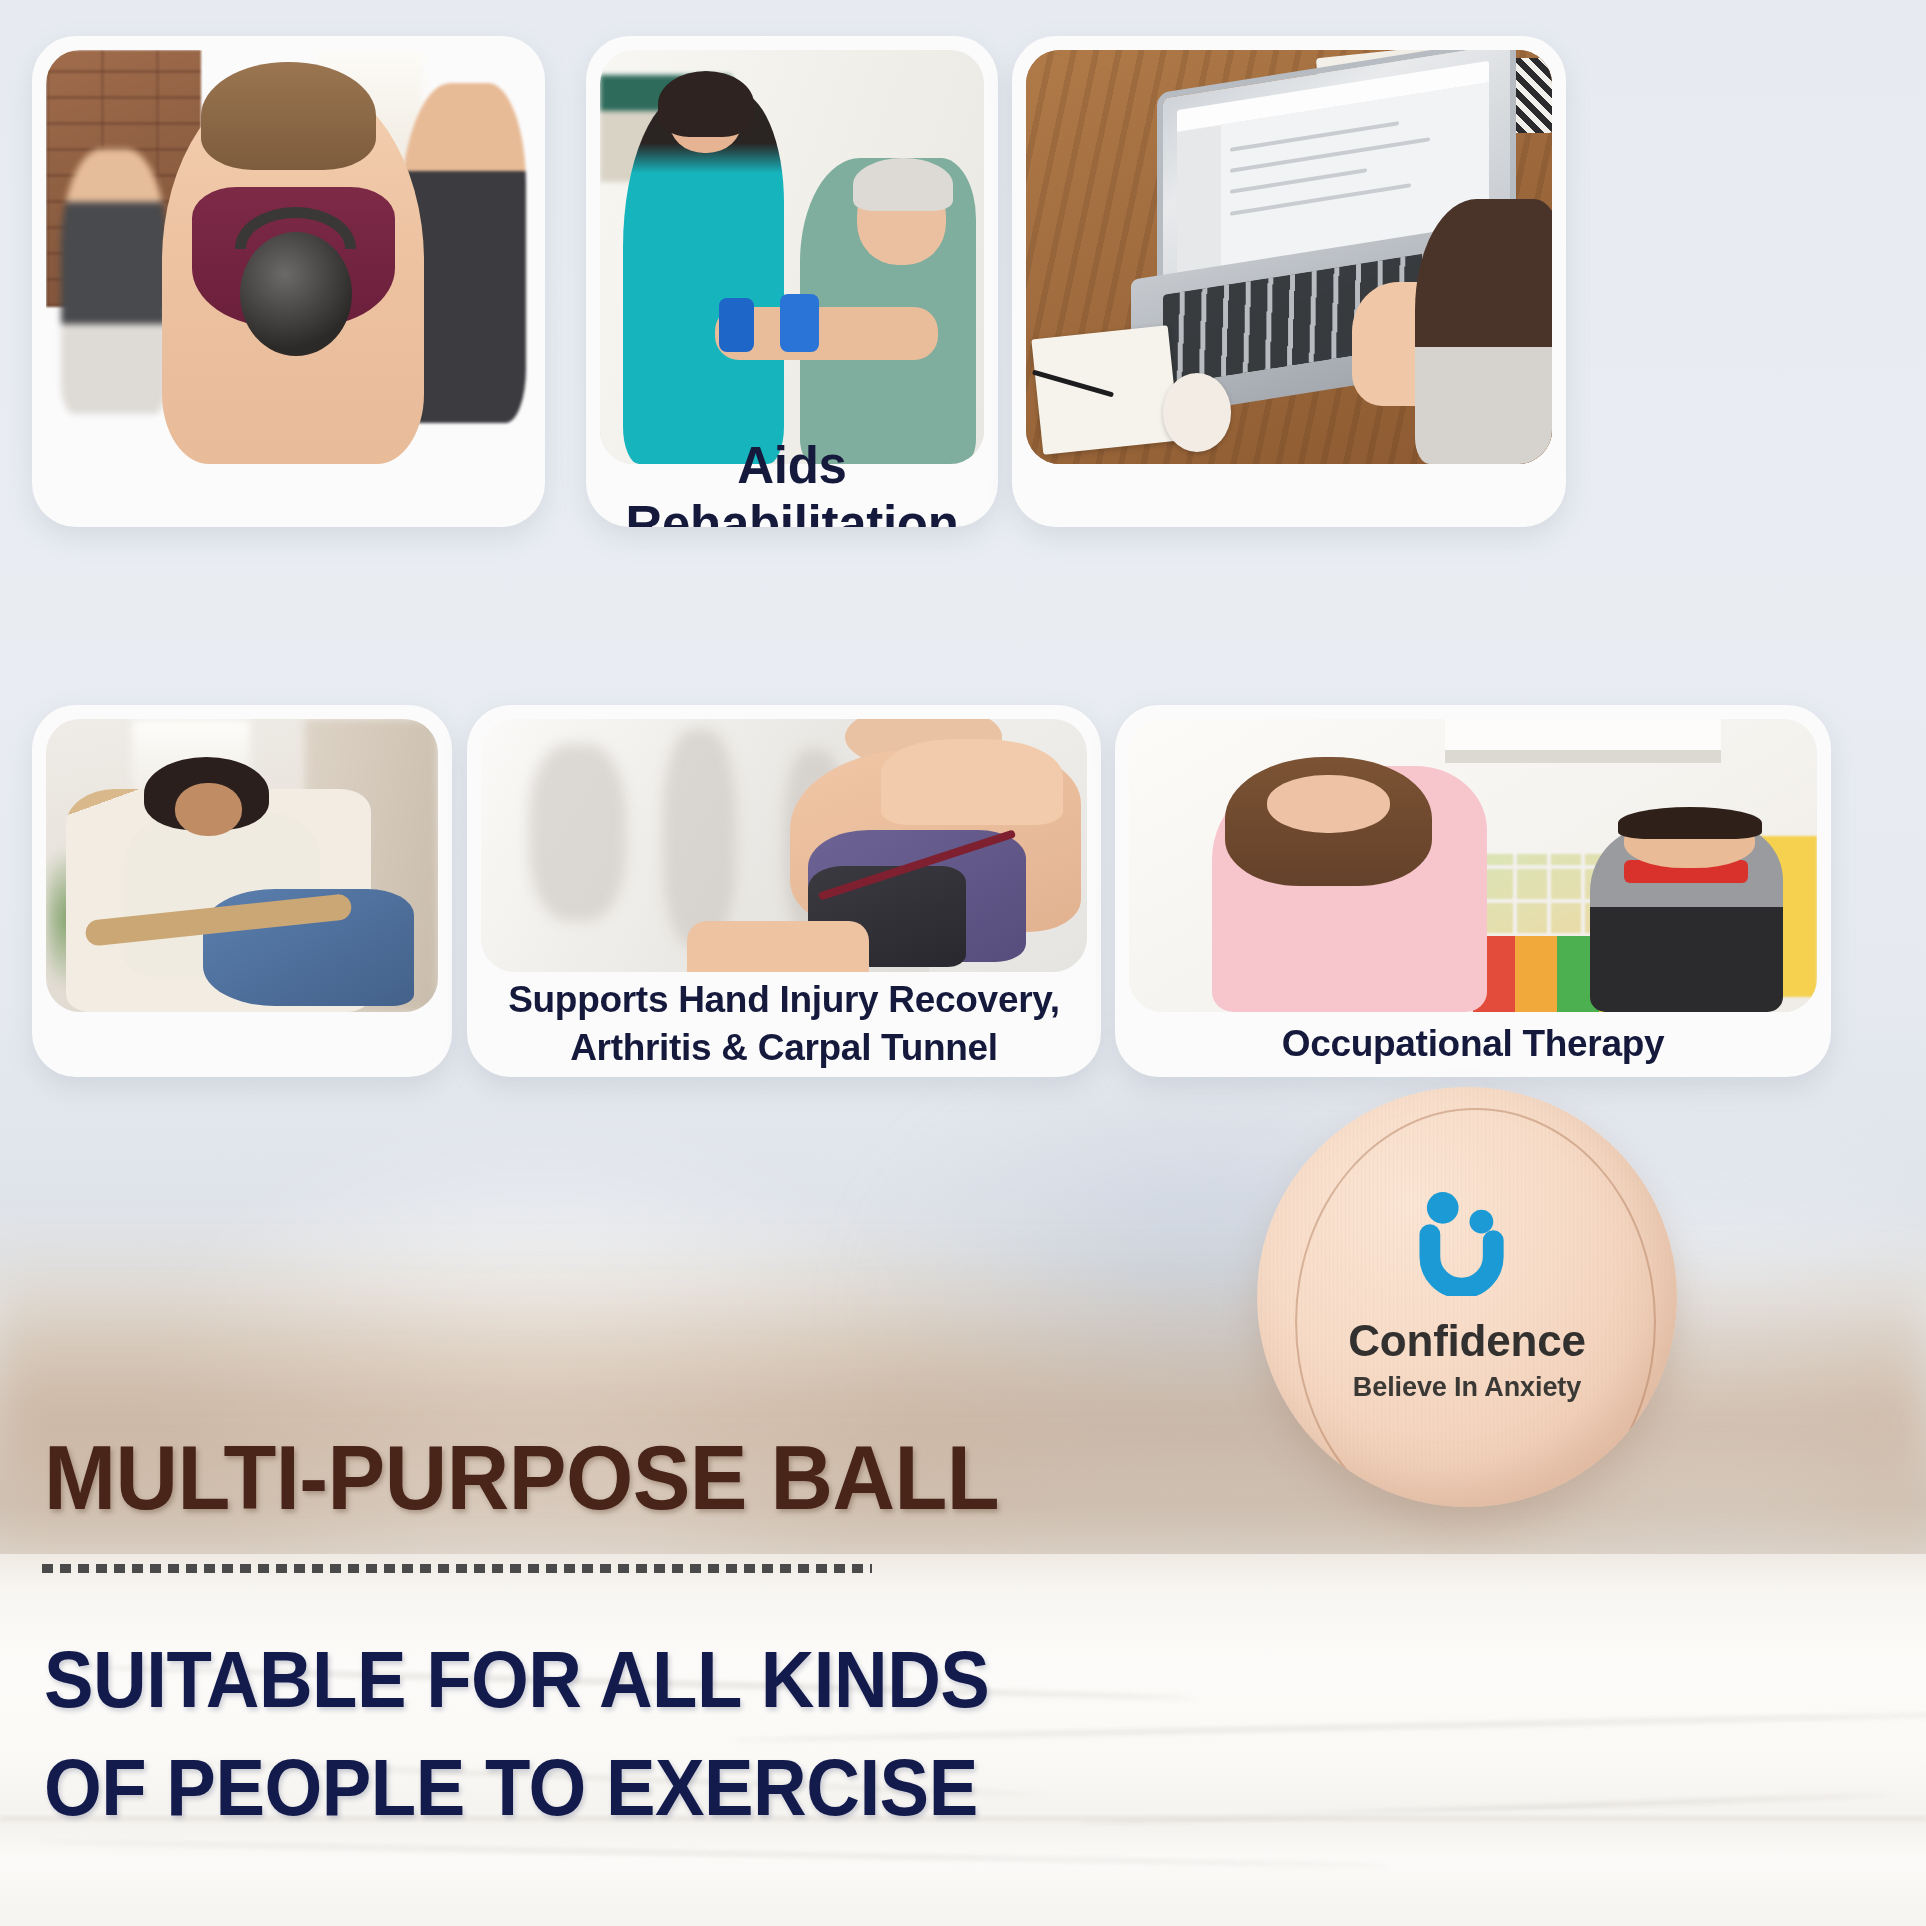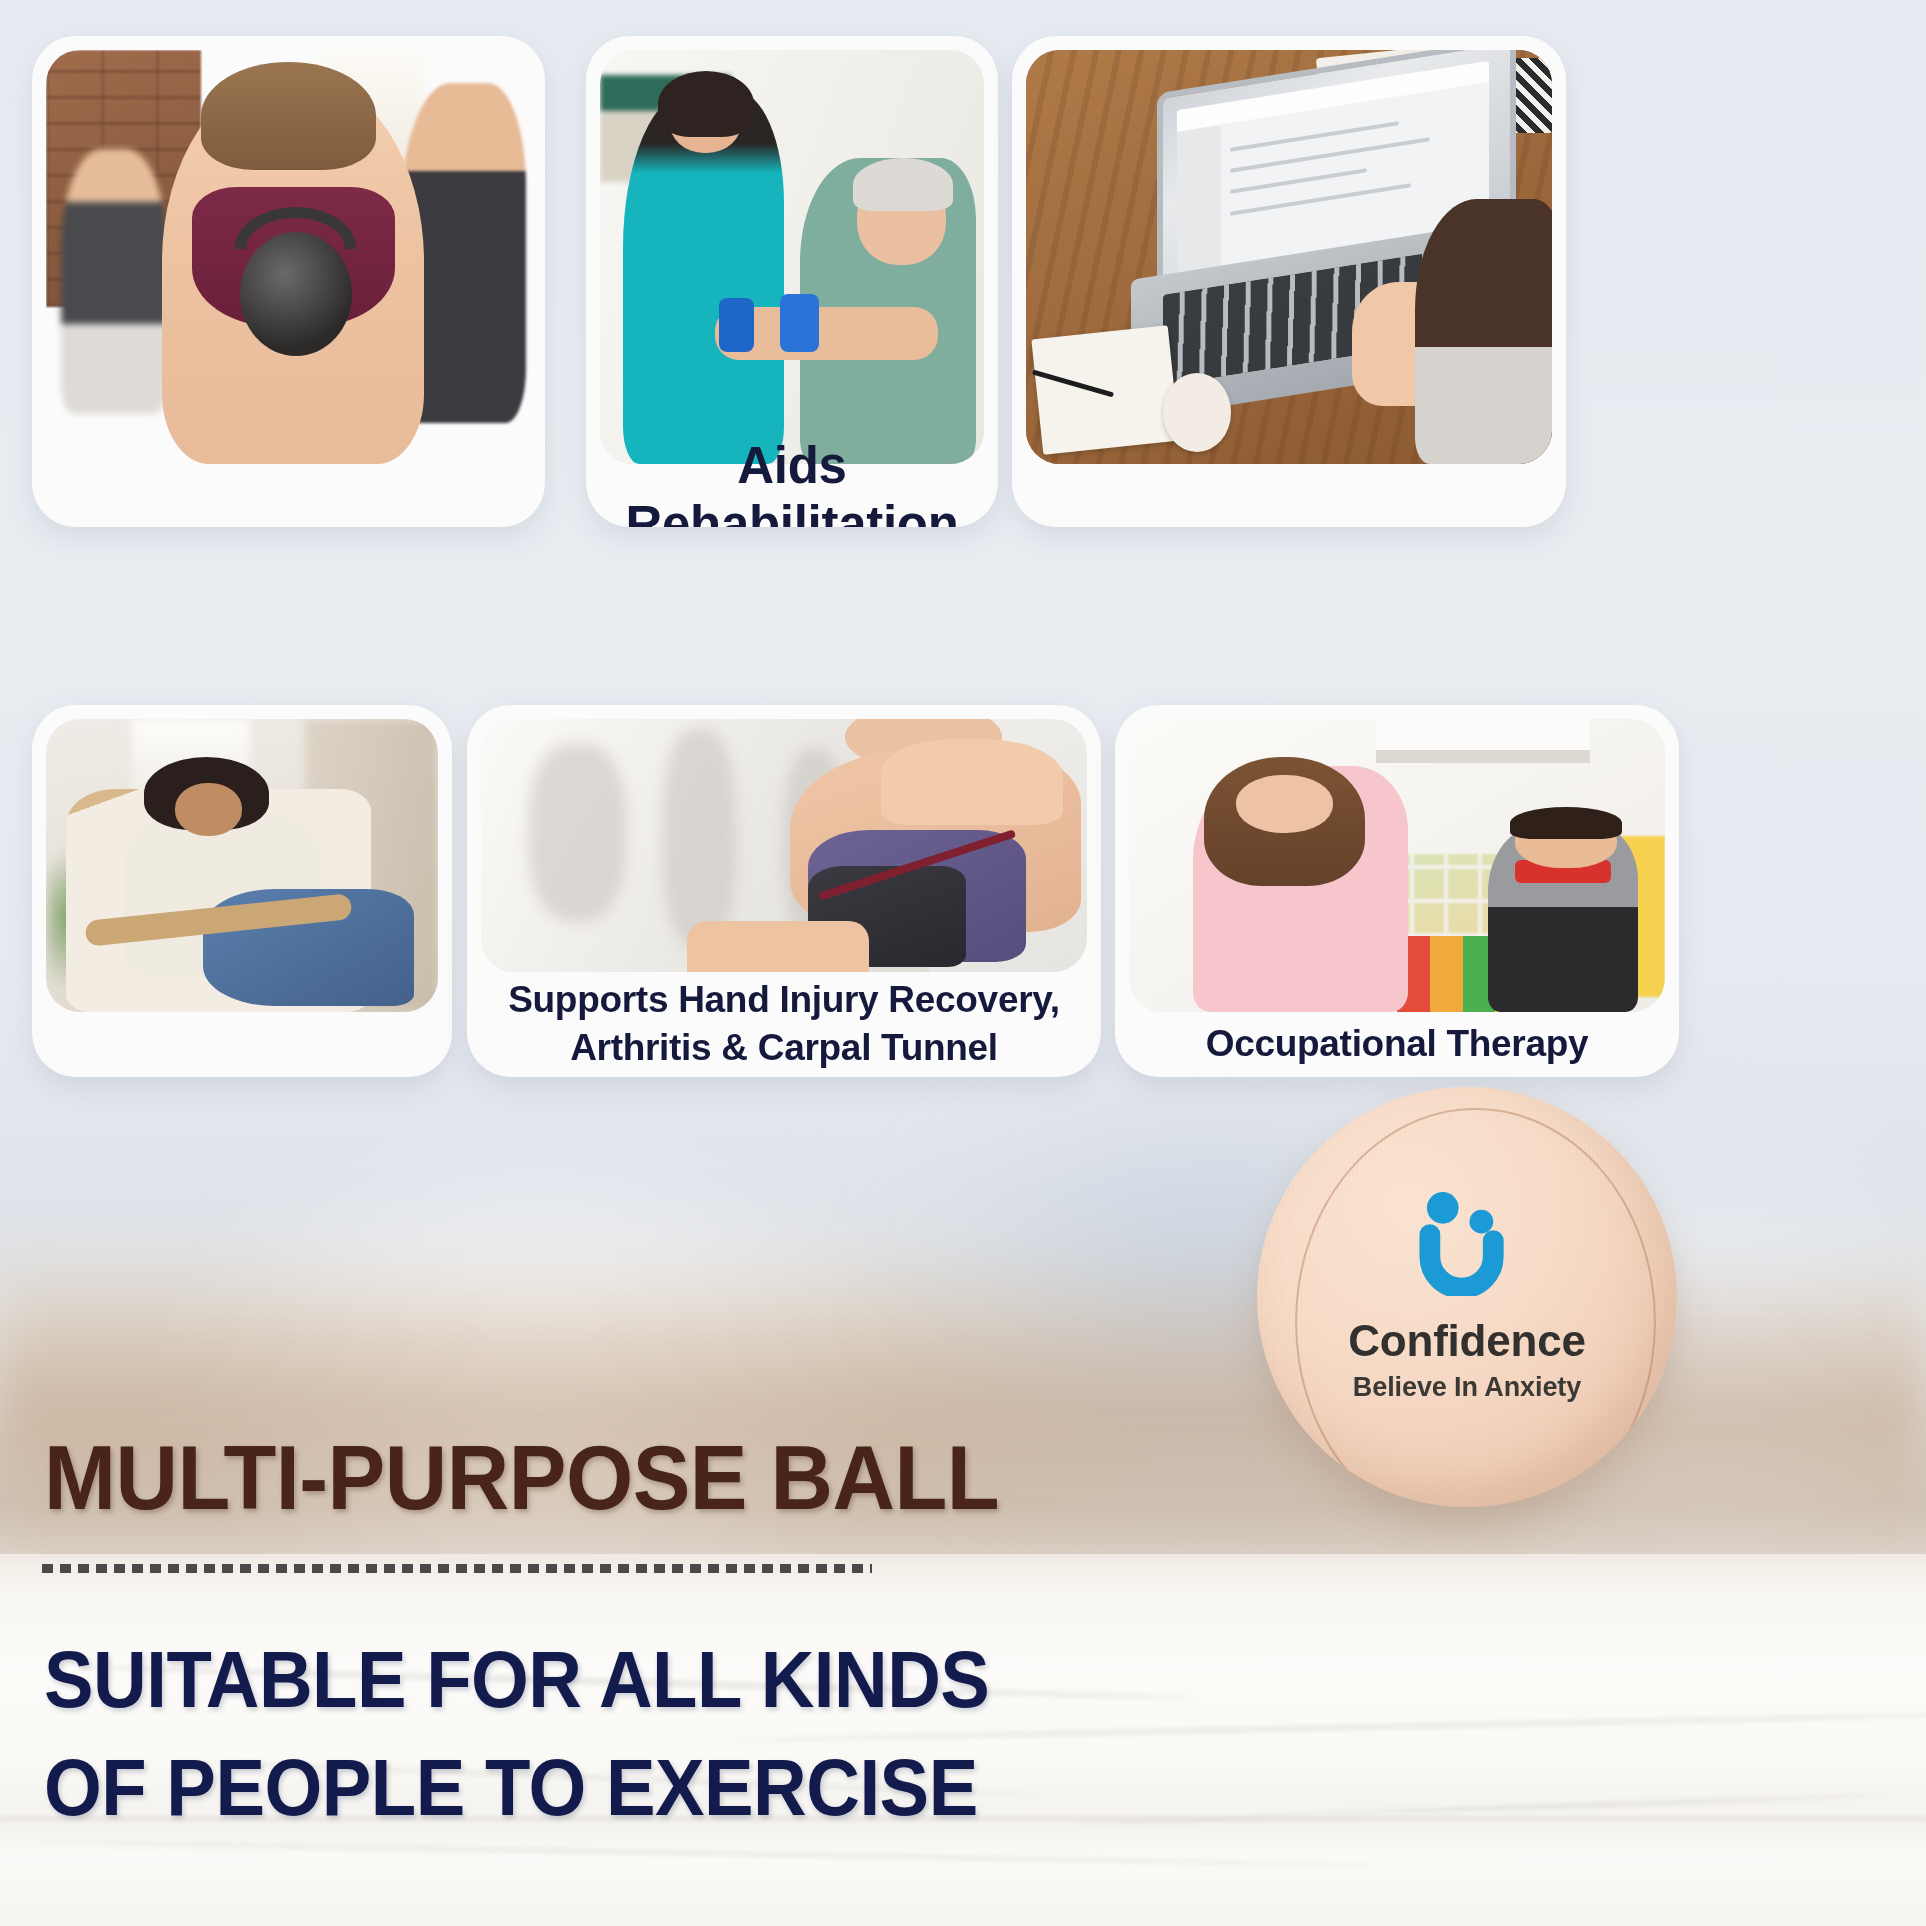--- a/index.html
+++ b/index.html
@@ -139,21 +139,21 @@
   #card-5 { left: 467px;  top: 705px; width: 634px; height: 372px; }
   #card-5 .card-photo { height: 253px; }
   #card-5 .card-label { height: 105px; font-size: 37px; flex-direction: column; gap: 5px; }
 
   #card-6 { left: 1115px; top: 705px; width: 554px; height: 372px; }
   #card-6 .card-photo { height: 293px; }
   #card-6 .card-label { height: 65px; font-size: 37px; }
 
   
   #card-3 { width: 554px; }
-  #card-6 { width: 564px; }
+  #card-6 { width: 716px; }
 
   
   .ph { position: absolute; inset: 0; }
 
   
   .p1 {
     background:
       radial-gradient(circle at 47% 36%, #f2cdae 0 67px, rgba(242,205,174,0) 71px),
       linear-gradient(180deg, #c8a487 0%, #b08b6d 30%, #7d6450 62%, #5e4c3e 100%),
       linear-gradient(90deg, #8d6a4f 0%, #a3826a 34%, #c7b4a2 58%, #5a5košto 100%);

